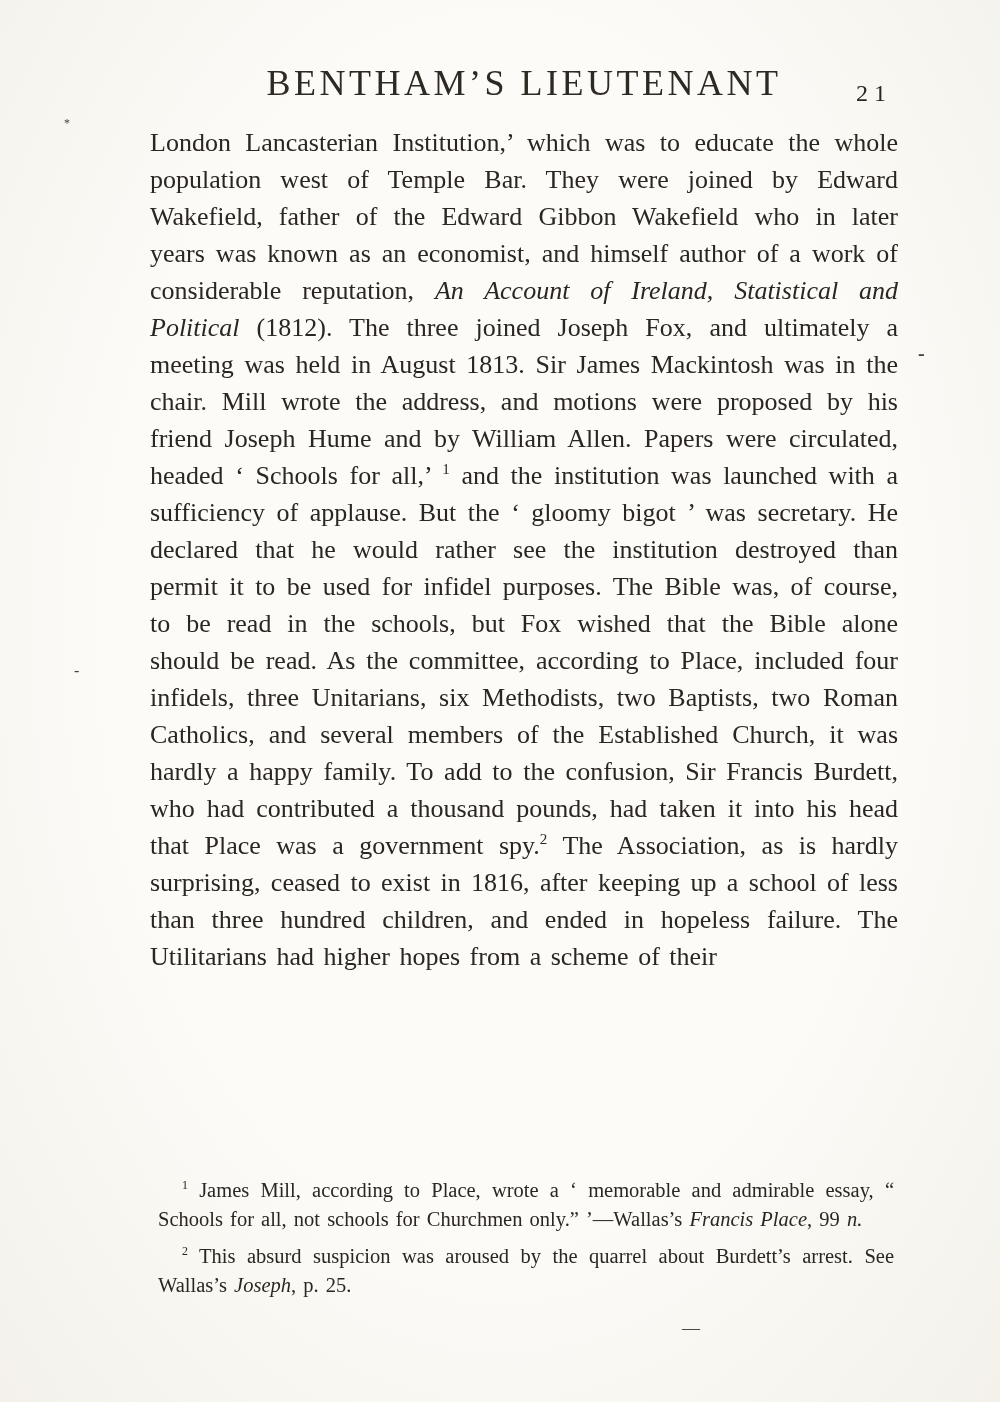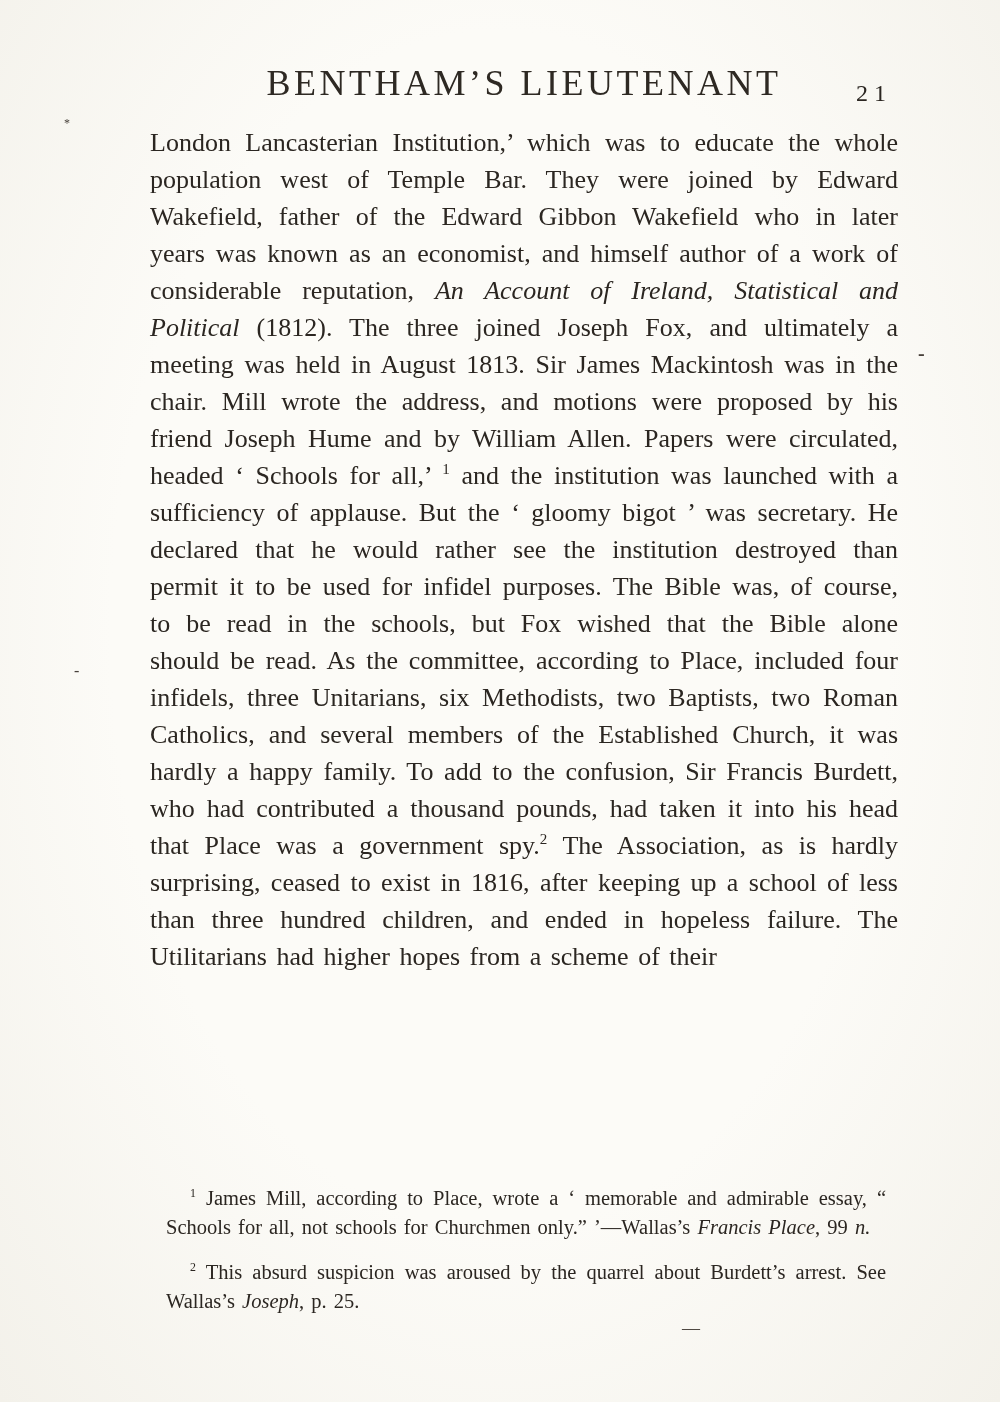--- a/index.html
+++ b/index.html
@@ -54,21 +54,21 @@
     position: absolute;
     top: 1168px;
     left: 150px;
     width: 752px;
     font-size: 20.5px;
     line-height: 29px;
     text-align: justify;
     word-spacing: 2px;
   }
   .footnote {
-    margin: 16px;
+    margin: 8px;
     text-indent: 24px;
   }
   .margin-mark {
     position: absolute;
     color: #47403a;
     font-size: 14px;
   }
   .mark-0 { top: 116px; left: 64px; font-size: 12px; }
   .mark-1 { top: 342px; left: 918px; font-size: 20px; font-weight: bold; }
   .mark-2 { top: 662px; left: 74px; font-size: 16px; }

